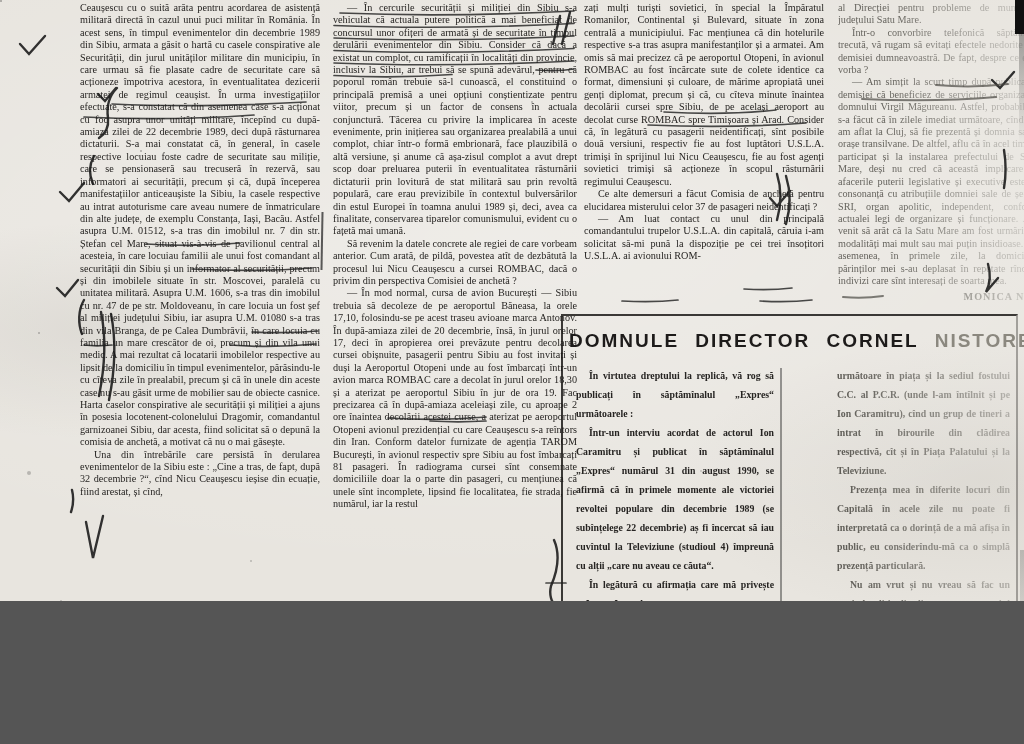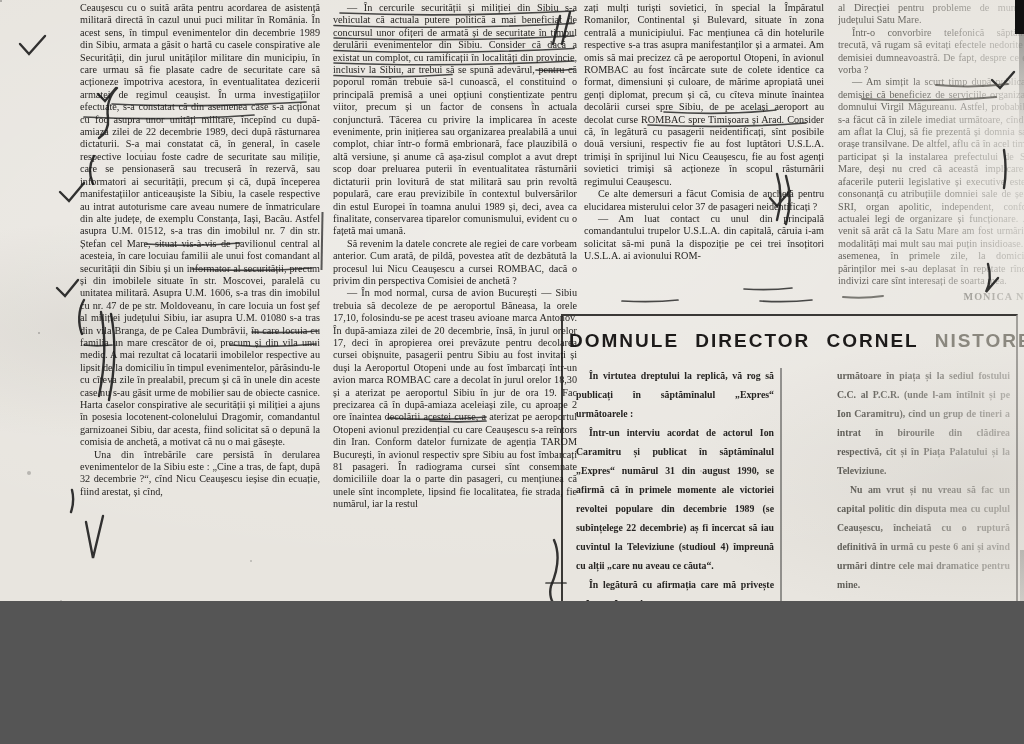--- a/index.html
+++ b/index.html
@@ -100,20 +100,21 @@
     <div class="boxdivider"></div>
     <div class="boxcols">
       <div class="boxcol boxL">
         <p class="ind">În virtutea dreptului la replică, vă rog să publicați în săptămînalul „Expres“ următoarele :</p>
         <p class="ind">Într-un interviu acordat de actorul Ion Caramitru și publicat în săptămînalul „Expres“ numărul 31 din august 1990, se afirmă că în primele momente ale victoriei revoltei populare din decembrie 1989 (se subînțelege 22 decembrie) aș fi încercat să iau cuvîntul la Televiziune (studioul 4) împreună cu alții „care nu aveau ce căuta“.</p>
         <p class="ind">În legătură cu afirmația care mă privește arăt următoarele :</p>
         <p class="ind">1. Declarația lui Ion Caramitru reprezintă o invenție, aș crede tendențioasă, deoarece eu n-am cerut nimănui și niciodată să vorbesc la Televiziune, nici în decembrie '89 și nici mai tîrziu.</p>
       </div>
       <div class="boxcol boxR">
         <p>următoare în piața și la sediul fostului C.C. al P.C.R. (unde l-am întîlnit și pe Ion Caramitru), cînd un grup de tineri a intrat în birourile din clădirea respectivă, cît și în Piața Palatului și la Televiziune.</p>
+        <p class="ind">Prezența mea în diferite locuri din Capitală în acele zile nu poate fi interpretată ca o dorință de a mă afișa în public, eu considerîndu-mă ca o simplă prezență particulară.</p>
         <p class="ind">Nu am vrut și nu vreau să fac un capital politic din disputa mea cu cuplul Ceaușescu, încheiată cu o ruptură definitivă în urmă cu peste 6 ani și avînd urmări dintre cele mai dramatice pentru mine.</p>
         <p class="closing">Cu mulțumiri</p>
         <div class="smudge"></div>
         <p class="dateline">București 24 august 1990</p>
       </div>
     </div>
   </section>
 
   <div class="rule-footer"></div>
   <div class="pageno">2</div>

